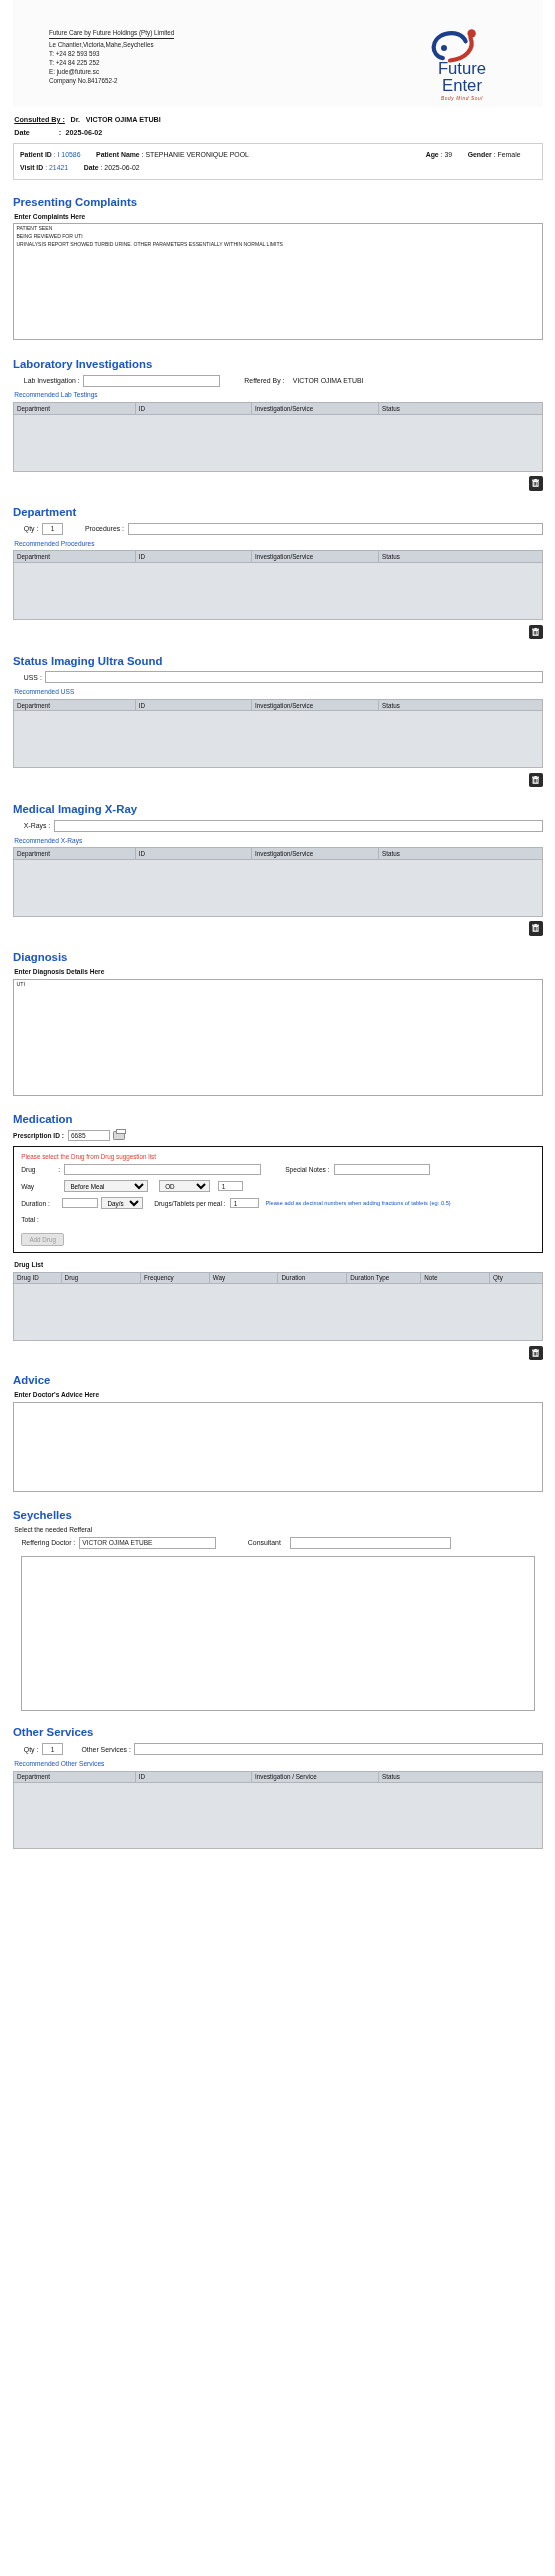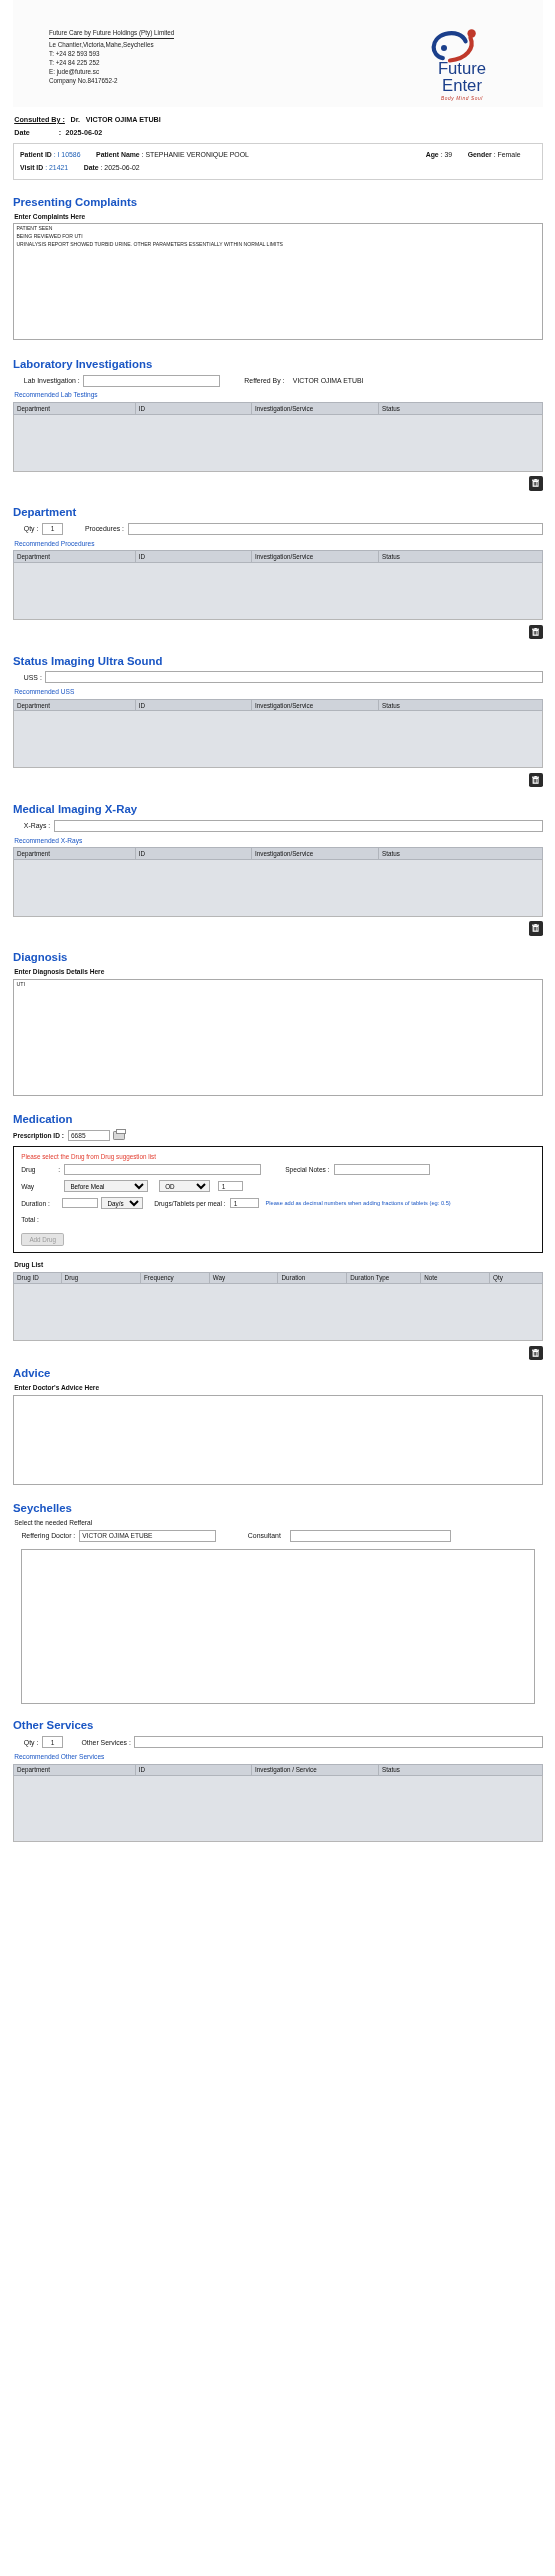--- a/index.html
+++ b/index.html
@@ -410,21 +410,21 @@
           <rect x="0" y="1" width="12" height="2" fill="#fff"></rect>
         <rect x="4" y="0" width="4" height="2" fill="#fff"></rect>
         <rect x="3" y="5" width="1.4" height="6" fill="#2b2b2b"></rect>
           <rect x="5.4" y="5" width="1.4" height="6" fill="#2b2b2b"></rect>
           <rect x="7.8" y="5" width="1.4" height="6" fill="#2b2b2b"></rect>
       </svg>
     </div>
   </div>
 
   
-  <h2 class="section" style="margin-top:7px">Advice</h2>
+  <h2 class="section" style="margin-top:14px">Advice</h2>
   <div class="sub-label">Enter Doctor's Advice Here</div>
   <textarea class="txt" style="width: 100%; height: 90px;"></textarea>
 
   
   <h2 class="section">Seychelles</h2>
   <div class="sub-label" style="font-weight:normal">Select the needed Refferal</div>
   <div class="inline" style="margin:3.6px 0 0 8.4px">
     <span class="lbl">Reffering Doctor :</span>
     <input class="txt" style="width: 137px; height: 12px;" value="VICTOR OJIMA ETUBE">
     <span class="lbl" style="margin-left:32px">Consultant</span>

